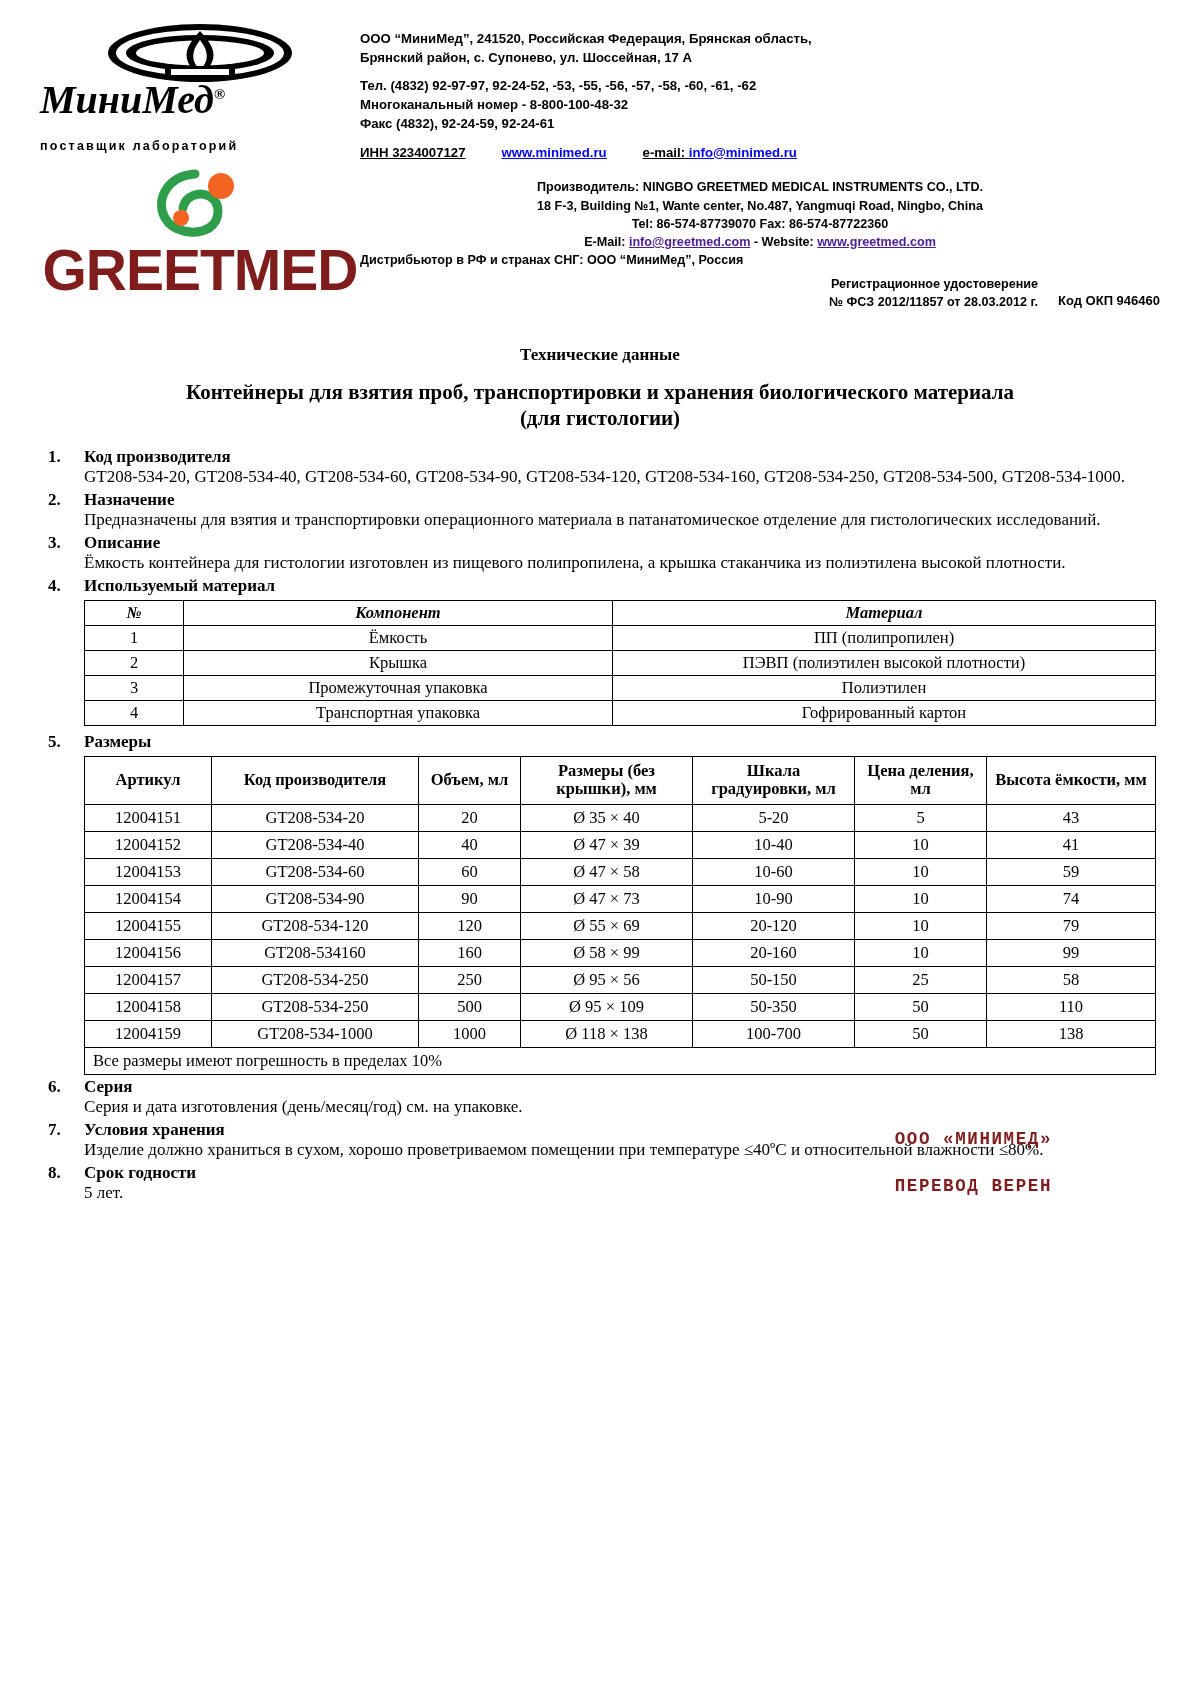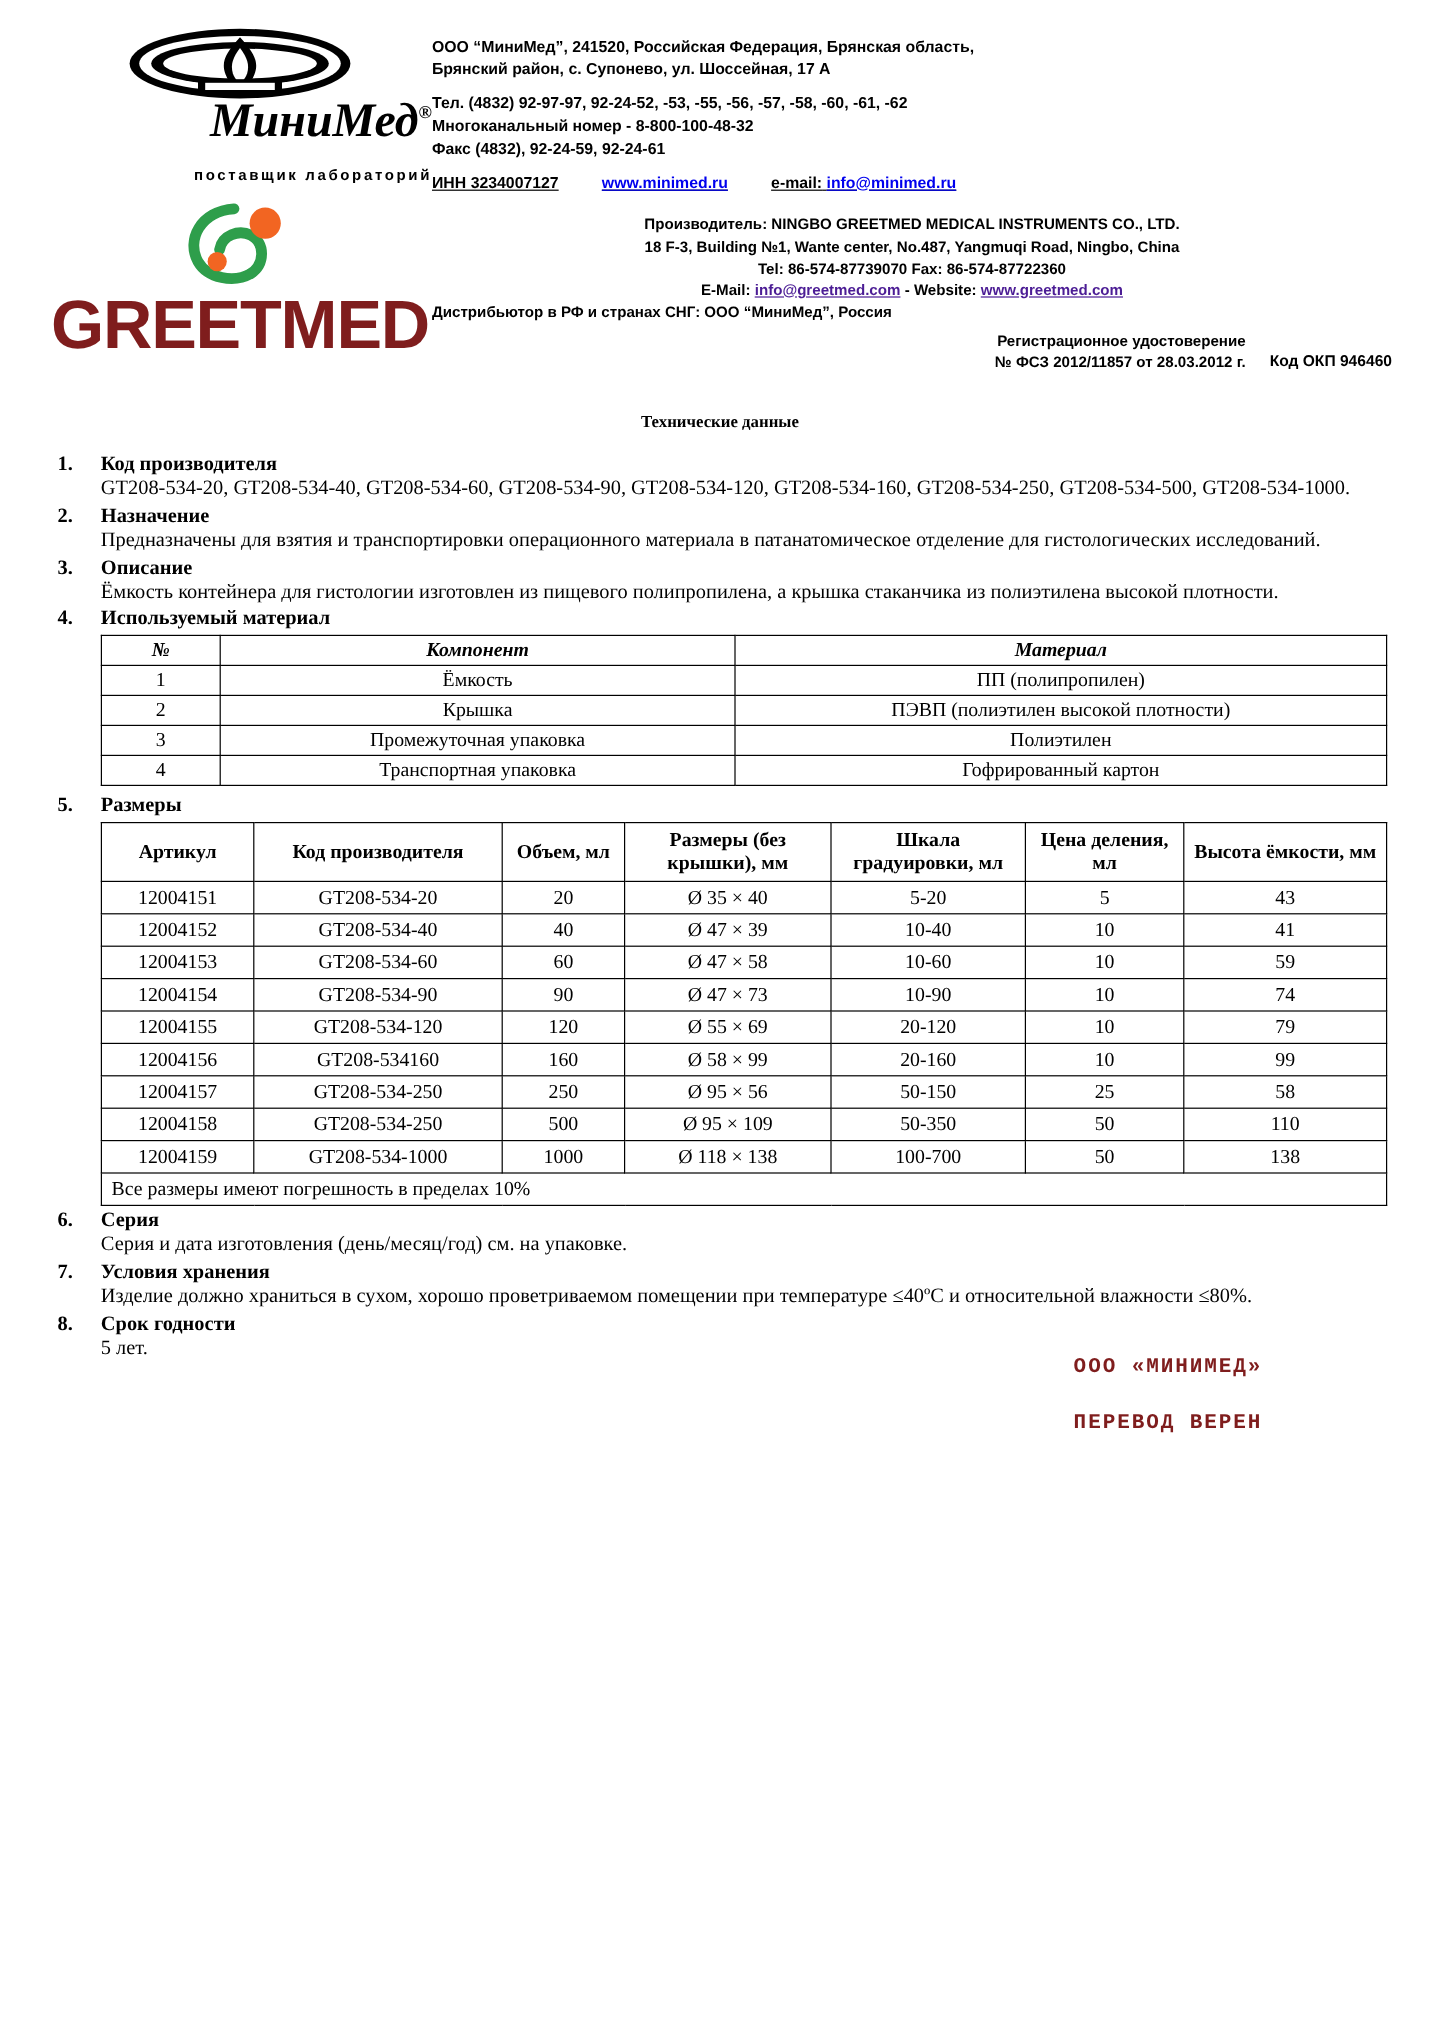--- a/index.html
+++ b/index.html
@@ -24,21 +24,21 @@
 
   
   .header-top {
     display: flex;
     align-items: flex-start;
     padding: 14px 40px 0 40px;
   }
   .logo-minimed {
     width: 320px;
     flex: 0 0 320px;
-    text-align: right;
+    text-align: left;
     padding-top: 8px;
   }
   .minimed-mark {
     display: block;
     margin: 0 auto;
   }
   .minimed-word {
     font-family: "Liberation Serif", serif;
     font-weight: bold;
     font-style: italic;
@@ -116,21 +116,21 @@
     font-size: 13px;
     padding-left: 20px;
     padding-bottom: 1px;
     white-space: nowrap;
   }
 
   
   .doc-subtitle {
     text-align: center;
     font-weight: bold;
-    font-size: 14px;
+    font-size: 17px;
     margin-top: 34px;
   }
   .doc-title {
     text-align: center;
     font-weight: bold;
     font-size: 21px;
     line-height: 1.24;
     margin-top: 14px;
     padding: 0 70px;
   }
@@ -277,20 +277,24 @@
         <div class="reg-left">
           <div>Регистрационное удостоверение</div>
           <div>№ ФСЗ 2012/11857 от 28.03.2012 г.</div>
         </div>
         <div class="reg-right">Код ОКП 946460</div>
       </div>
     </div>
   </div>
 
   <div class="doc-subtitle">Технические данные</div>
+  <div class="doc-title">
+    <span>Контейнеры для взятия проб, транспортировки и хранения биологического материала</span><br>
+    <span>(для гистологии)</span>
+  </div>
 
   <div class="content">
 
     <div class="sec">
       <div class="sec-head">
         <span class="sec-num">1.</span>
         <span>Код производителя</span>
       </div>
       <div class="sec-body">GT208-534-20, GT208-534-40, GT208-534-60, GT208-534-90, GT208-534-120, GT208-534-160, GT208-534-250, GT208-534-500, GT208-534-1000.</div>
     </div>

